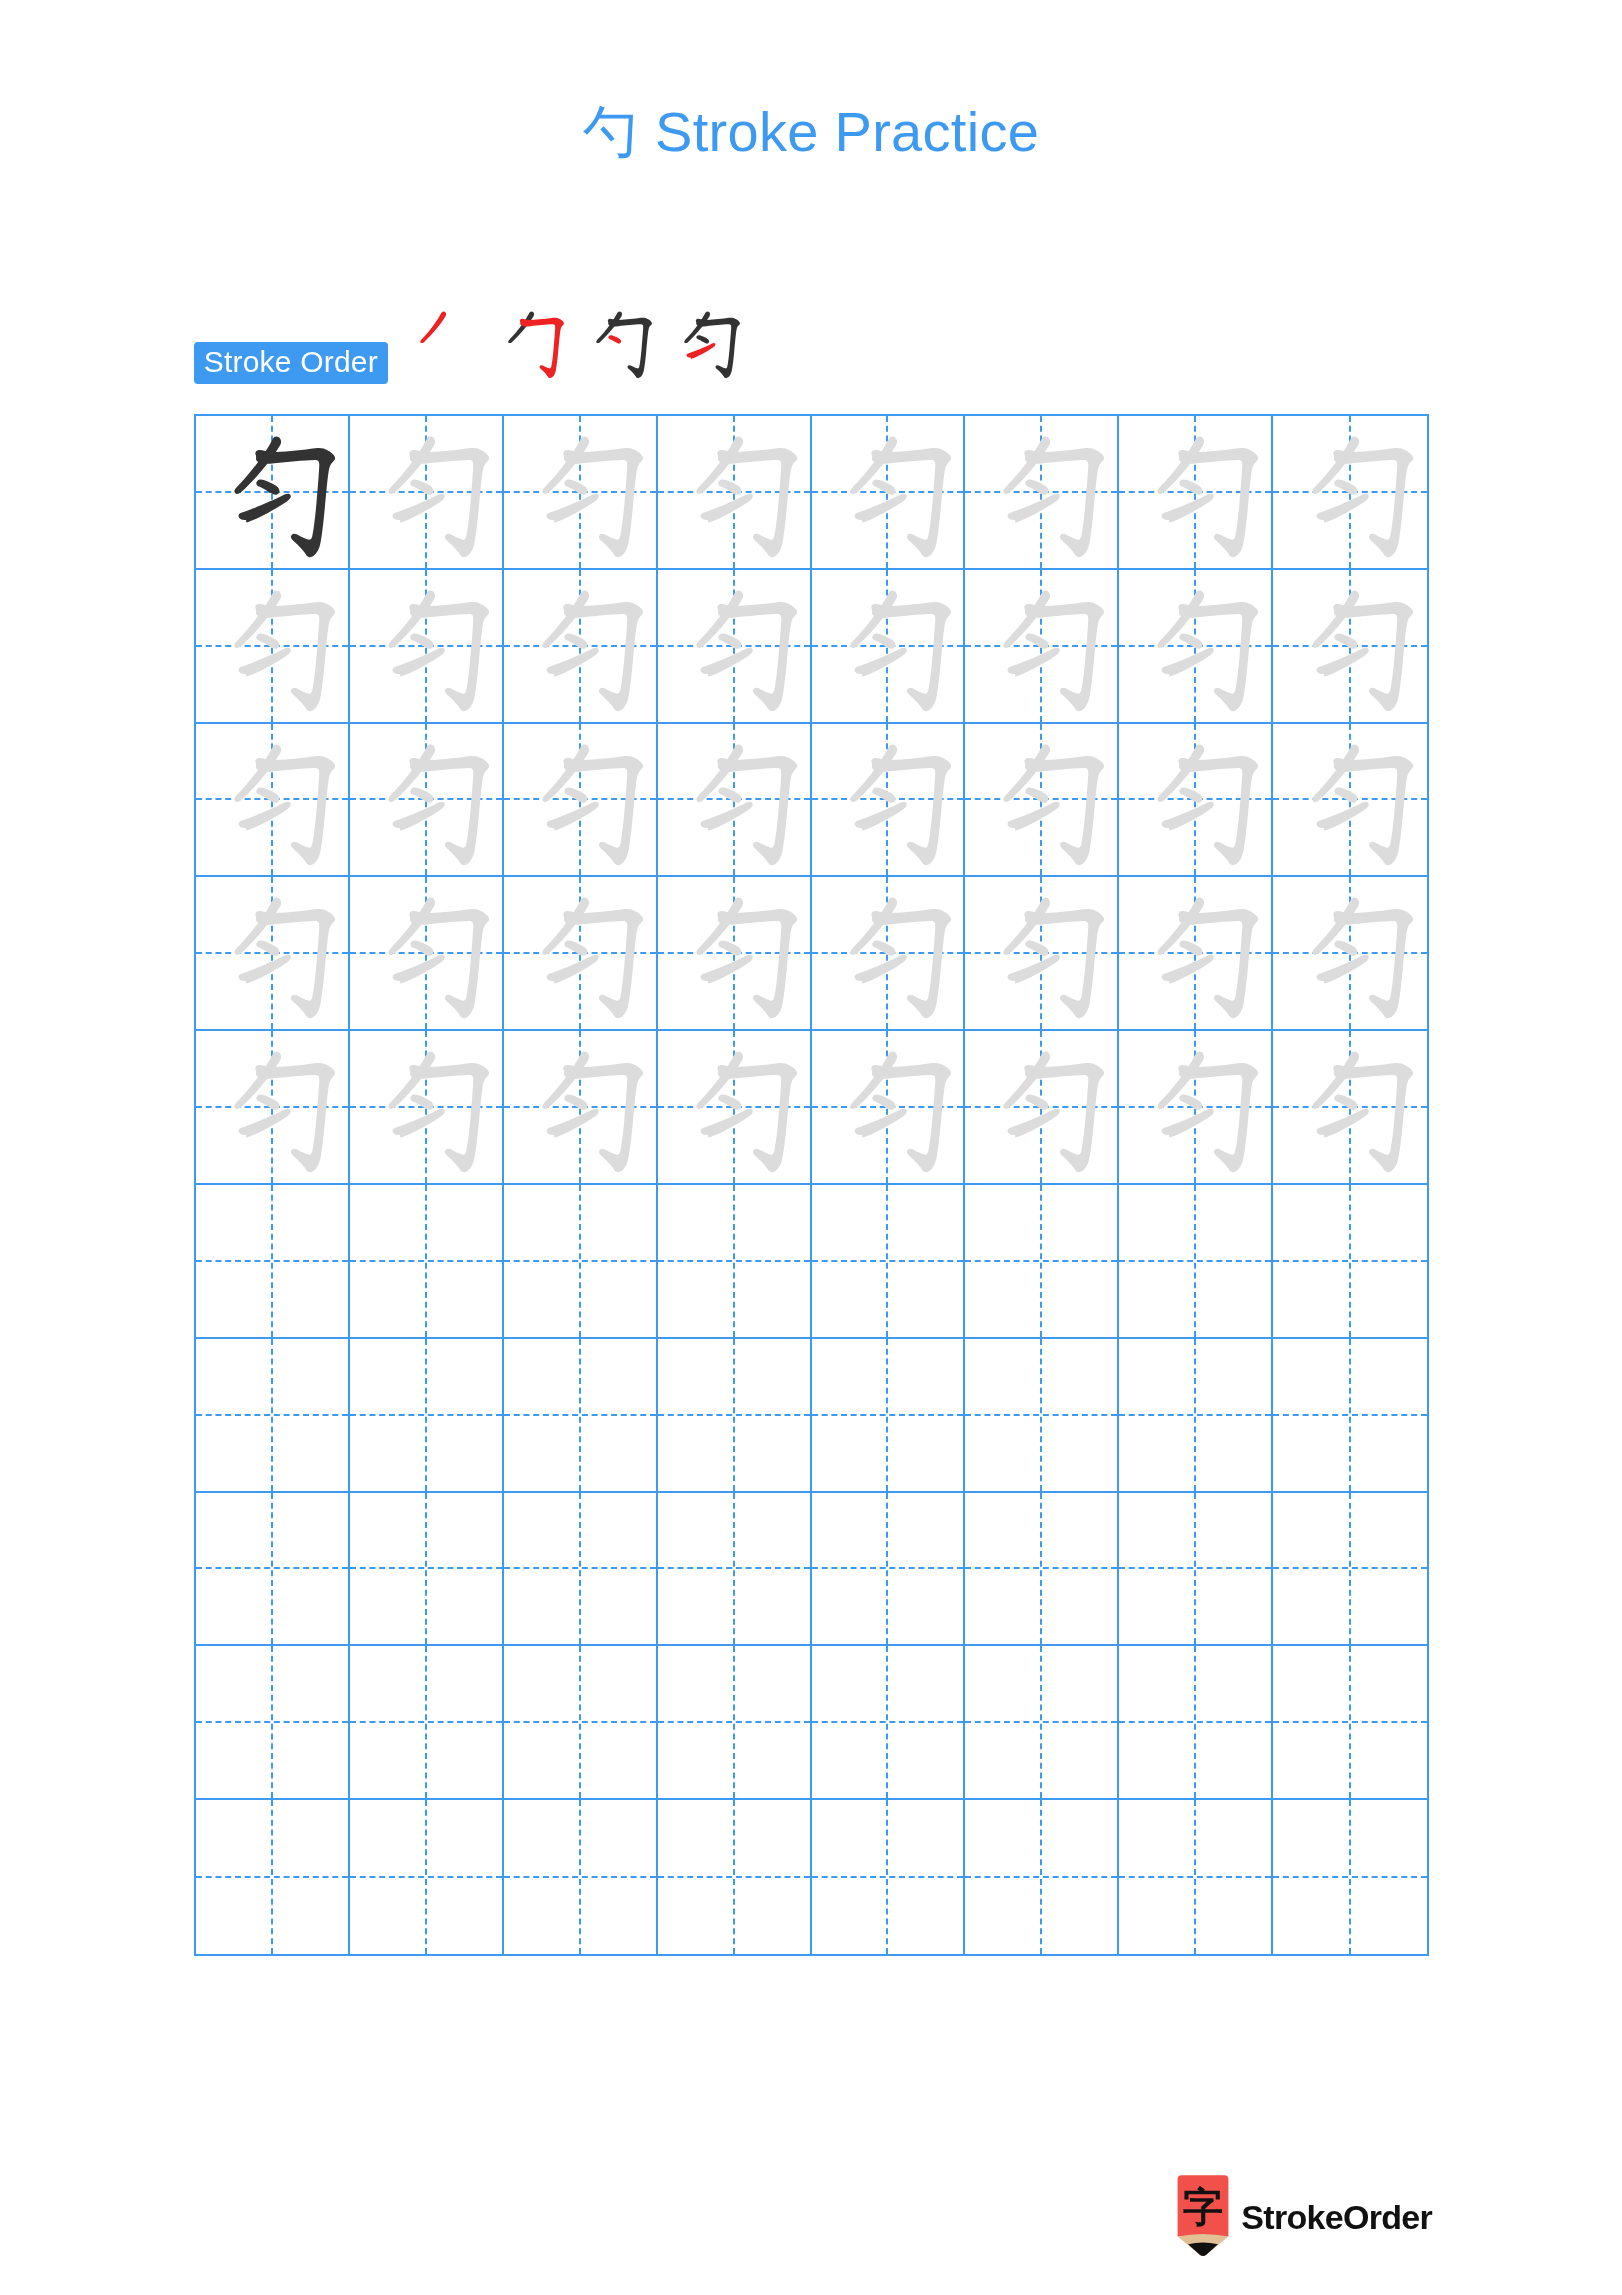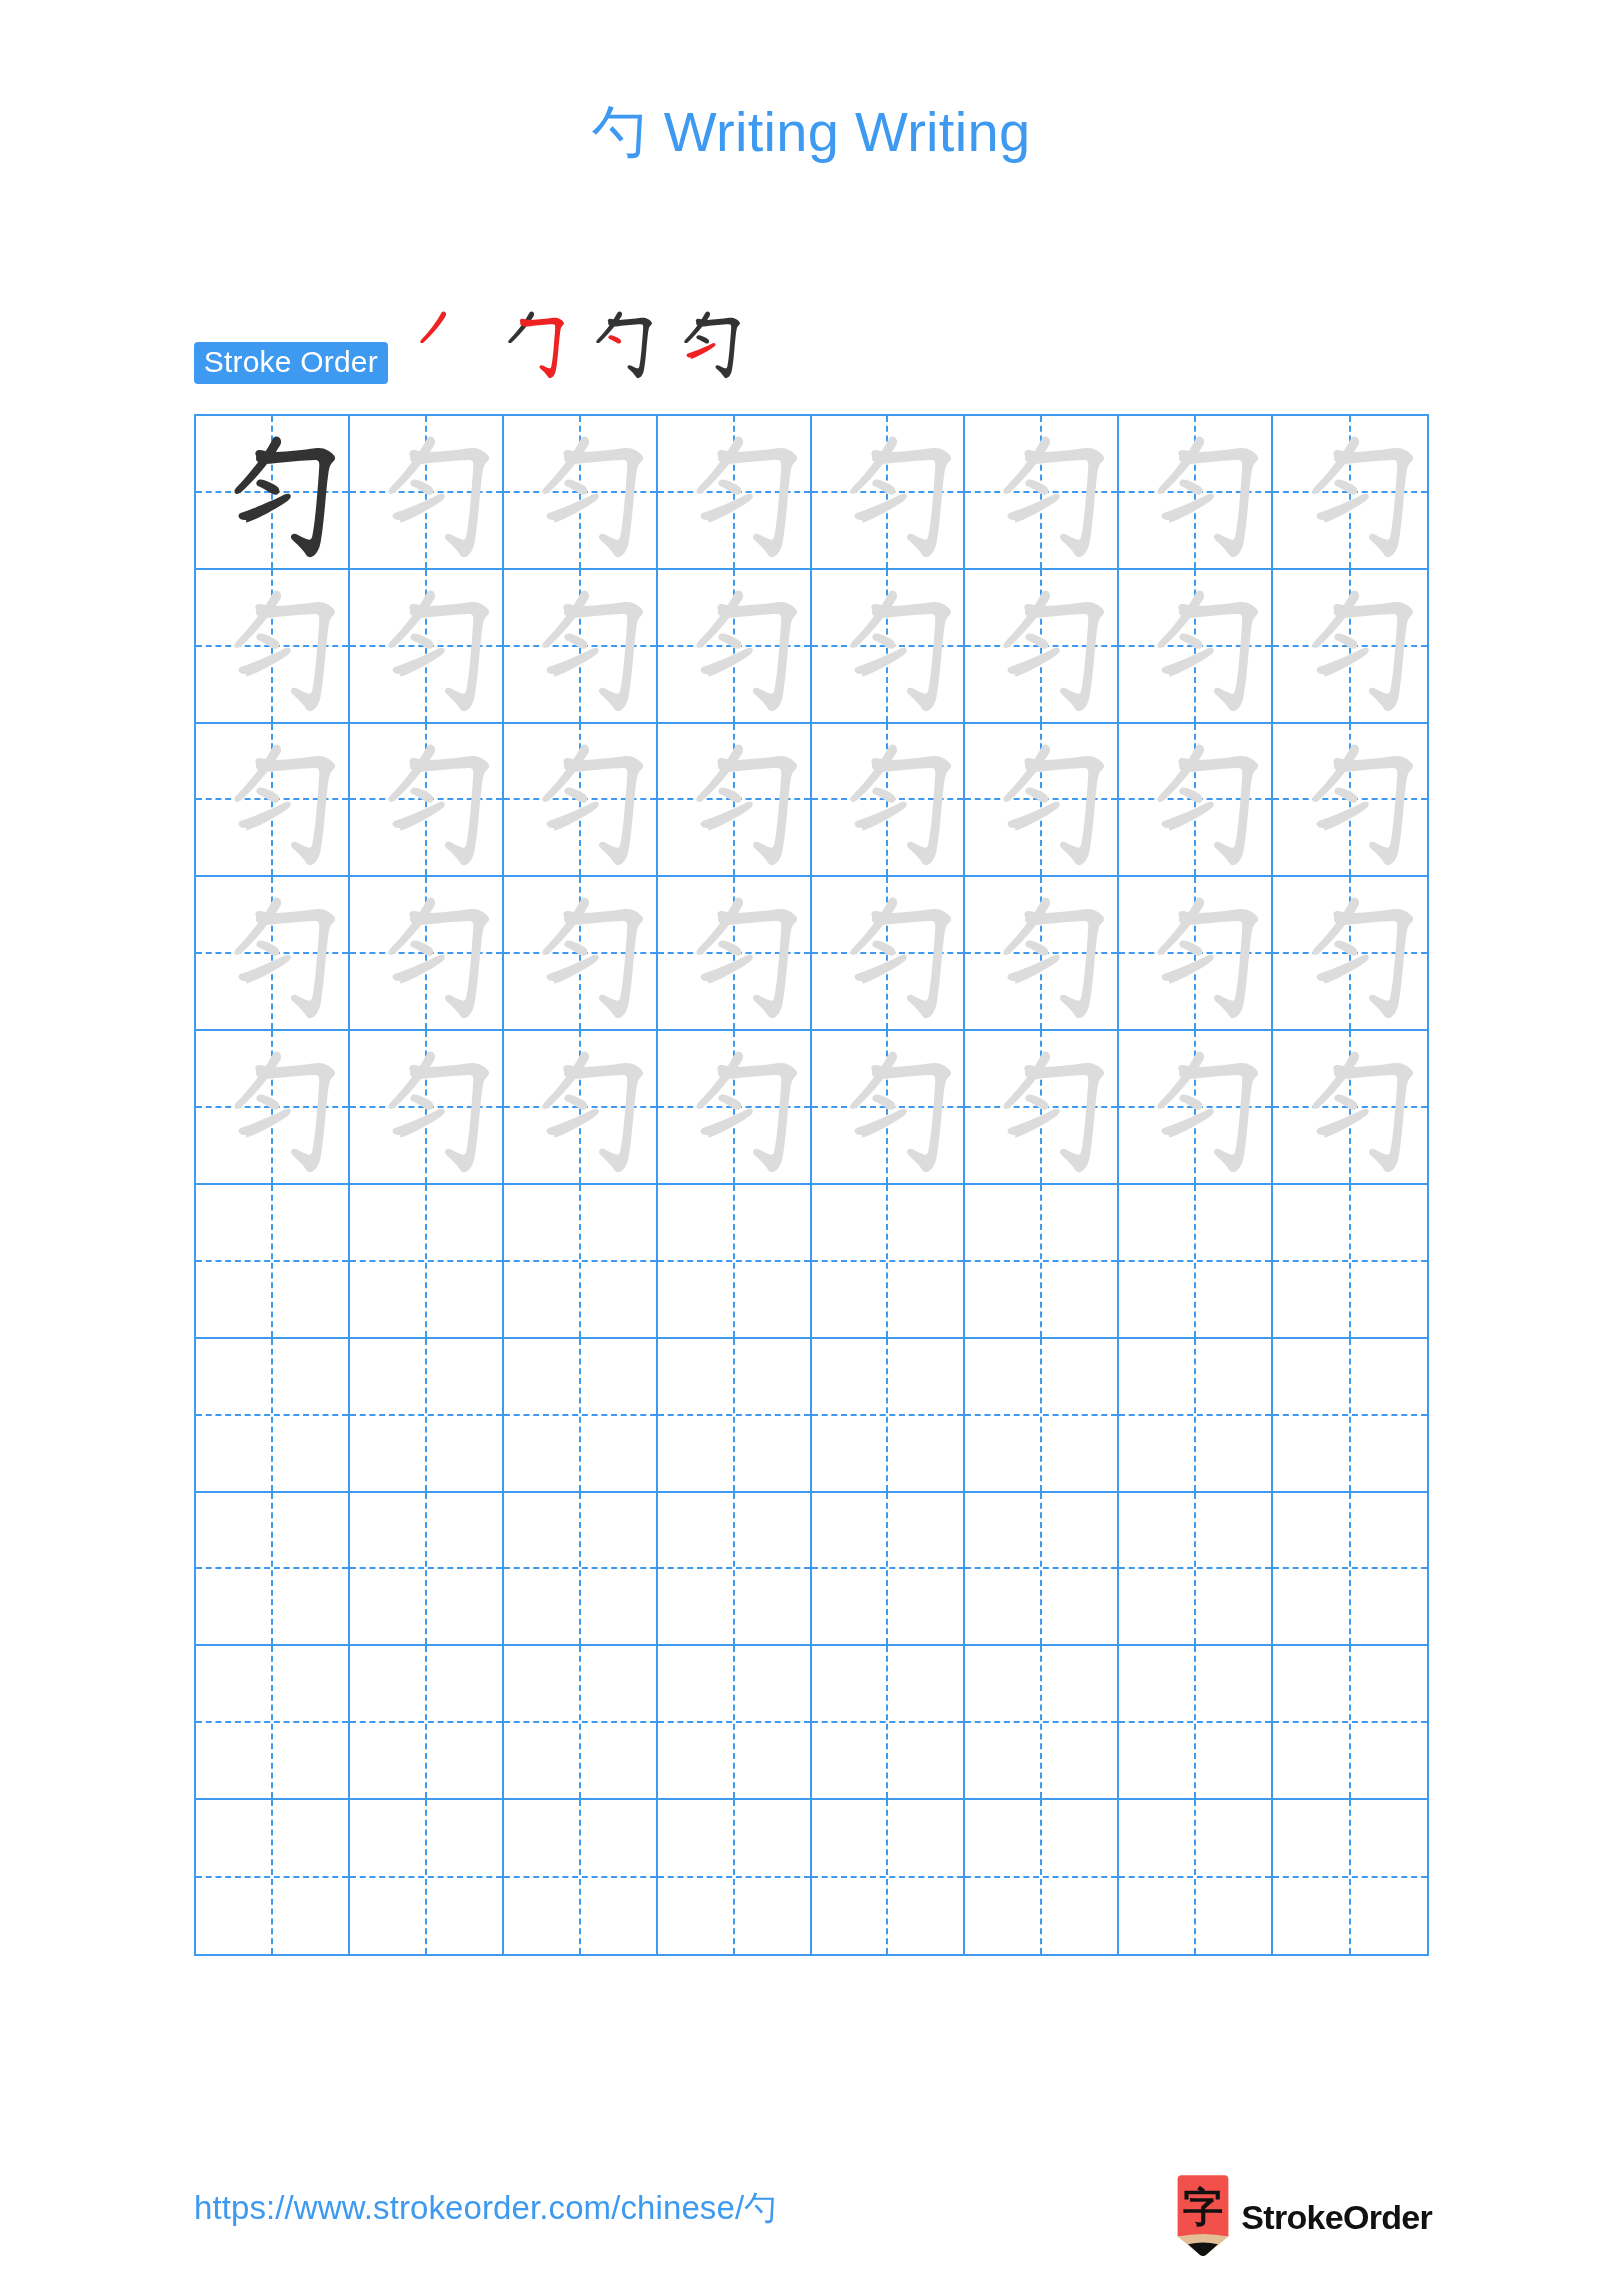--- a/index.html
+++ b/index.html
@@ -168,21 +168,21 @@
     font-weight: bold;
     color: #111111;
     letter-spacing: -0.7px;
     line-height: 1;
     white-space: nowrap;
   }
 </style>
 </head>
 <body>
 
-<div id="page-title"><span class="han">勺</span><span> Writing Writing</span></div>
+<div id="page-title"><span class="han">勺</span><span> Stroke Practice</span></div>
 
 <div id="stroke-order-row">
   <div id="stroke-order-badge">Stroke Order</div>
   <div id="stroke-steps">
       <div class="stroke-step">
         <svg viewBox="0 0 1024 1024" xmlns="http://www.w3.org/2000/svg">
           <path d="M521 148c14-14 36-12 47 5 10 16 6 34-4 50-28 45-63 95-104 145-48 59-101 116-153 163-16 14-34 20-44 9-9-11-2-27 14-43 46-46 94-103 137-160 40-53 75-107 98-151 3-7 6-13 9-18z" fill="#ee2222"></path>
         </svg>
       </div>
       <div class="stroke-step">
@@ -646,21 +646,20 @@
     <div class="grid-cell last-row"></div>
     <div class="grid-cell last-row"></div>
     <div class="grid-cell last-row"></div>
     <div class="grid-cell last-row"></div>
     <div class="grid-cell last-row"></div>
     <div class="grid-cell last-row"></div>
     <div class="grid-cell last-col last-row"></div>
   </div>
 
 <div id="footer">
-  <a id="footer-url" href="#"><span>https://www.strokeorder.com/chinese/</span><span class="han">勺</span></a>
   <div id="footer-brand">
     <div id="brand-logo-icon">
         <svg width="56" height="86" viewBox="0 0 86 132" xmlns="http://www.w3.org/2000/svg">
           <path d="M4 8 Q4 2 10 2 L76 2 Q82 2 82 8 L82 96 L4 96 Z" fill="#f2504a"></path>
           <path d="M4 96 Q43 88 82 96 L48 124 Q43 128 38 124 Z" fill="#e3bf95"></path>
           <path d="M20 108 Q43 102 66 108 L48 124 Q43 128 38 124 Z" fill="#111111"></path>
           <text x="43" y="72" font-family="DejaVu Sans, sans-serif" font-size="62" font-weight="bold" text-anchor="middle" fill="#111111">字</text>
         </svg>
       </div>
     <div id="brand-name">StrokeOrder</div>

